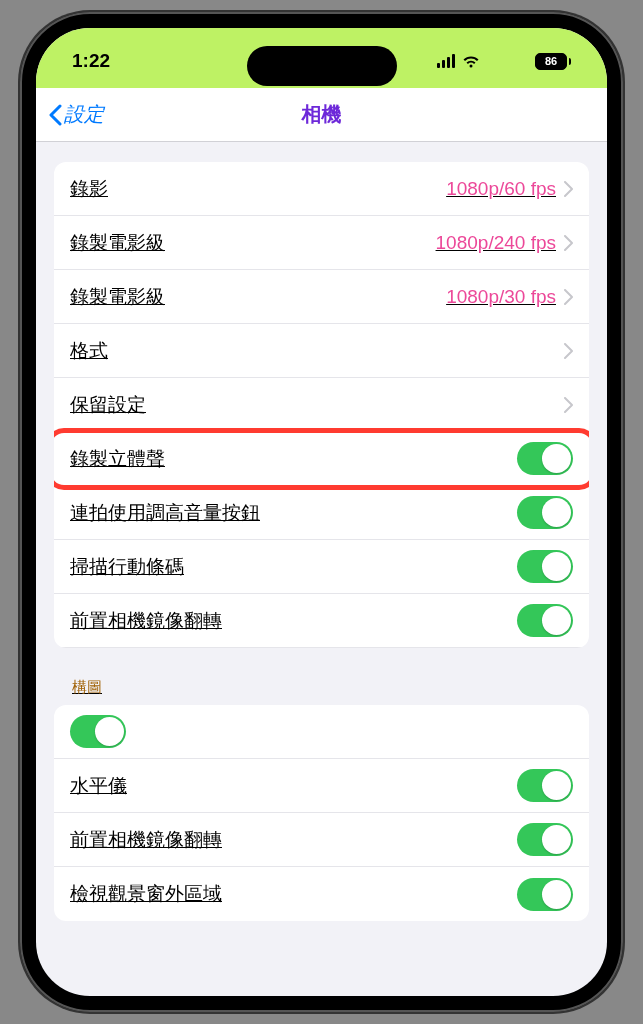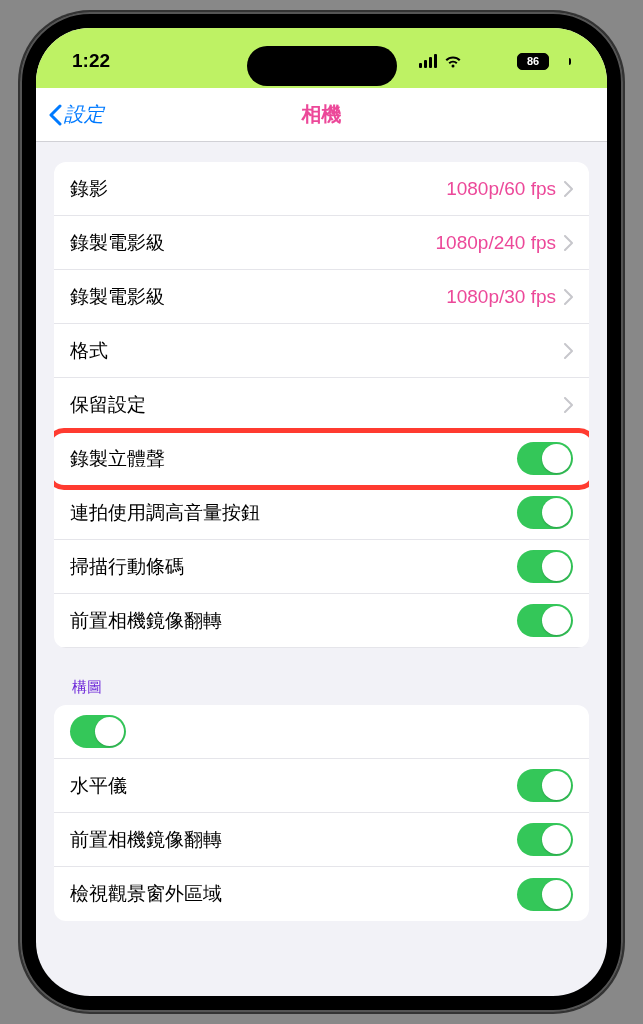--- a/index.html
+++ b/index.html
@@ -53,21 +53,21 @@
   .status-left { flex:1; padding-top:6px; }
   .status-right { flex:1; display:flex; justify-content:flex-end; align-items:center; gap:6px; padding-top:6px;}
   .signal-bars { display:flex; align-items:flex-end; gap:2px; height:14px;}
   .signal-bars span { width:3px; background:#000; border-radius:1px;}
   .signal-bars span:nth-child(1){height:5px;}
   .signal-bars span:nth-child(2){height:8px;}
   .signal-bars span:nth-child(3){height:11px;}
   .signal-bars span:nth-child(4){height:14px;}
   .wifi-icon svg { display:block; }
   .battery {
-    display:flex; align-items:center; gap:20px;margin-left:48px;
+    display:flex; align-items:center; gap:2px;margin-left:48px;
   }
   .battery-body {
     width:32px; height:17px; border:1.5px solid #000; border-radius:5px;
     display:flex; align-items:center; justify-content:center;
     font-size:11px; font-weight:700;
     position:relative; background:#000; color:#fff;
   }
   .battery-cap { width:2px; height:7px; background:#000; border-radius:0 2px 2px 0;}
   .nav-bar {
     background:#fff;
@@ -79,37 +79,38 @@
   }
   .back-btn {
     display:flex; align-items:center; gap:2px;
     color:#007aff;
     font-size:20px;
     position:absolute; left:12px;font-style:italic;
   }
   .back-btn svg { stroke:#007aff; }
   .nav-title {
     flex:1; text-align:center;
-    font-size:20px; font-weight:600; color:#ec4899;
+    font-size:20px; font-weight:600; color:#6d28d9;
   }
   .content {
     padding-top: 20px;
     height: calc(100% - 114px);
     overflow-y:auto;
+    text-decoration:underline;
   }
   .group {
     background:#fff;
     border-radius:12px;
     margin:0 18px 30px;
     overflow:hidden;
   }
   .section-header{
     margin:0 36px 8px;
     font-size:15px;
-    color:#6d28d9;
+    color:#a16207;
   }
   .row {
     display:flex; align-items:center;
     min-height:54px;
     padding:0 16px;
     border-bottom:0.5px solid #e5e5ea;
     position:relative;
   }
   .row:last-child { border-bottom:none; }
   .row-label {

